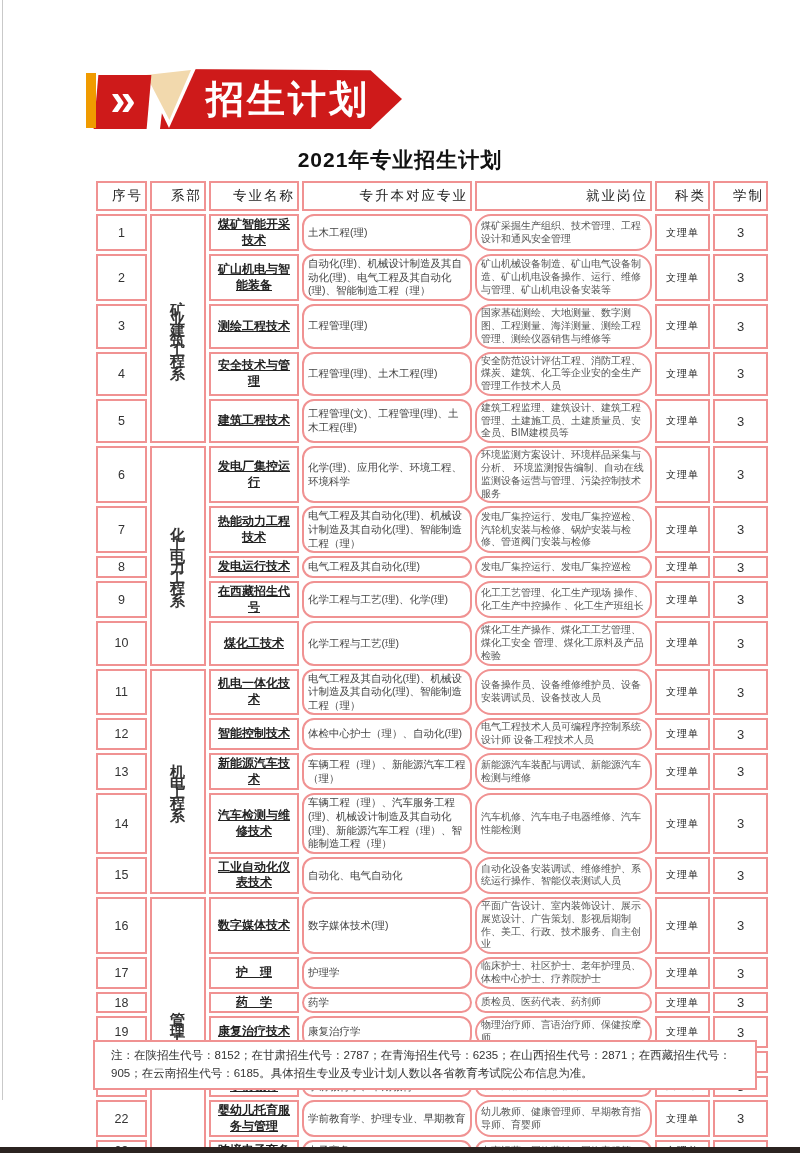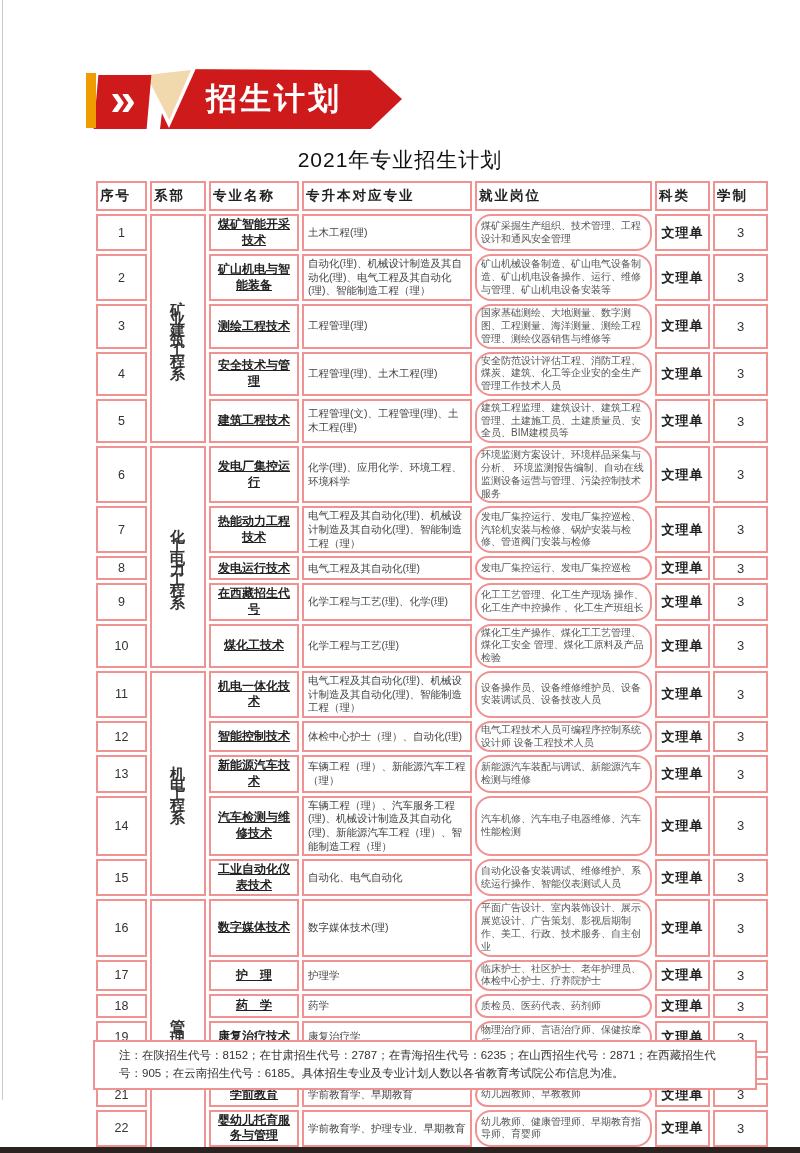--- a/index.html
+++ b/index.html
@@ -13,59 +13,59 @@
 
   
   .banner{position:absolute;left:86px;top:66px;width:330px;height:68px;}
   .banner-stripe{position:absolute;left:0;top:7px;width:10px;height:55px;background:#f09b00;z-index:5;}
   .banner-arrow{
     position:absolute;left:74px;top:3px;width:242px;height:60px;background:#ce1a1a;z-index:1;
     clip-path:polygon(3% 0, 87% 2%, 100% 50%, 87% 100%, 0 100%);
     display:flex;align-items:center;
   }
   .banner-arrow .label{
-    padding-left:46px;color:#fff;font-size:31px;font-weight:bold;letter-spacing:3px;white-space:nowrap;
+    padding-left:46px;color:#fff;font-size:38px;font-weight:bold;letter-spacing:3px;white-space:nowrap;
   }
   .banner-tri-white{position:absolute;left:55px;top:0;width:56px;height:62px;background:#fff;z-index:2;
     clip-path:polygon(0 6%, 100% 0, 50% 100%);}
   .banner-tri{position:absolute;left:60px;top:4px;width:45px;height:50px;background:#f2d9ad;z-index:3;
     clip-path:polygon(0 10%, 100% 0, 52% 100%);}
   .banner-chevbox{
     position:absolute;left:10px;top:9px;width:53px;height:54px;background:#ce1a1a;z-index:4;
     transform:skewX(-5deg);display:flex;align-items:center;justify-content:center;
   }
   .banner-chevbox .chev{color:#fff;font-size:46px;font-weight:bold;line-height:1;margin-top:-6px;transform:skewX(5deg);}
 
   
   .page-title{position:absolute;left:0;top:146px;width:800px;text-align:center;
-    font-size:21px;font-weight:normal;color:#111;letter-spacing:1px;}
+    font-size:21px;font-weight:bold;color:#111;letter-spacing:1px;}
 
   
   .plan-table{
     position:absolute;left:93px;top:178px;width:664px;
     border-collapse:separate;border-spacing:3px;table-layout:fixed;
   }
   .plan-table td{border:2px solid #f09292;background:#fff;padding:1px 4px;vertical-align:middle;box-sizing:border-box;}
-  .plan-table td.hdr{font-size:13.5px;font-weight:bold;text-align:left;color:#222;padding:4px 2px;letter-spacing:2px;margin-left:46px;}
+  .plan-table td.hdr{font-size:13.5px;font-weight:normal;text-align:right;color:#222;padding:4px 2px;letter-spacing:2px;margin-left:46px;}
   .c-no{font-size:12.5px;text-align:center;color:#333;}
   .c-dept{text-align:center;}
   .c-dept .vtext{
     writing-mode:vertical-lr;text-orientation:upright;display:inline-block;
     font-size:15px;font-weight:bold;color:#333;letter-spacing:11px;line-height:1;
   }
   .c-major{font-size:12px;font-weight:bold;text-align:center;color:#222;line-height:1.3;text-decoration:underline;}
-  .c-up{font-size:10.5px;color:#444;line-height:1.3;}
+  .c-up{font-size:10.5px;color:#444;line-height:1.3;border-radius:12px;}
   .c-jobs{font-size:10px;color:#555;line-height:1.28;border-radius:16px;}
-  .c-cat{font-size:13px;font-weight:bold;text-align:center;color:#222;letter-spacing:1px;}
+  .c-cat{font-size:10px;font-weight:normal;text-align:center;color:#222;letter-spacing:1px;}
   .c-yr{font-size:13px;text-align:center;color:#333;}
 
   
   .note-box{
     position:absolute;left:93px;top:1040px;width:664px;box-sizing:border-box;
-    border:2px solid #f09292;background:#fff;padding:5px 24px;
+    border:2px solid #f09292;background:#fff;padding:5px 16px;
     font-size:11.5px;color:#333;line-height:1.55;
   }
 </style>
 </head>
 <body>
 
 <div class="scan-edge"></div>
 
 <div class="banner">
   <div class="banner-arrow">

